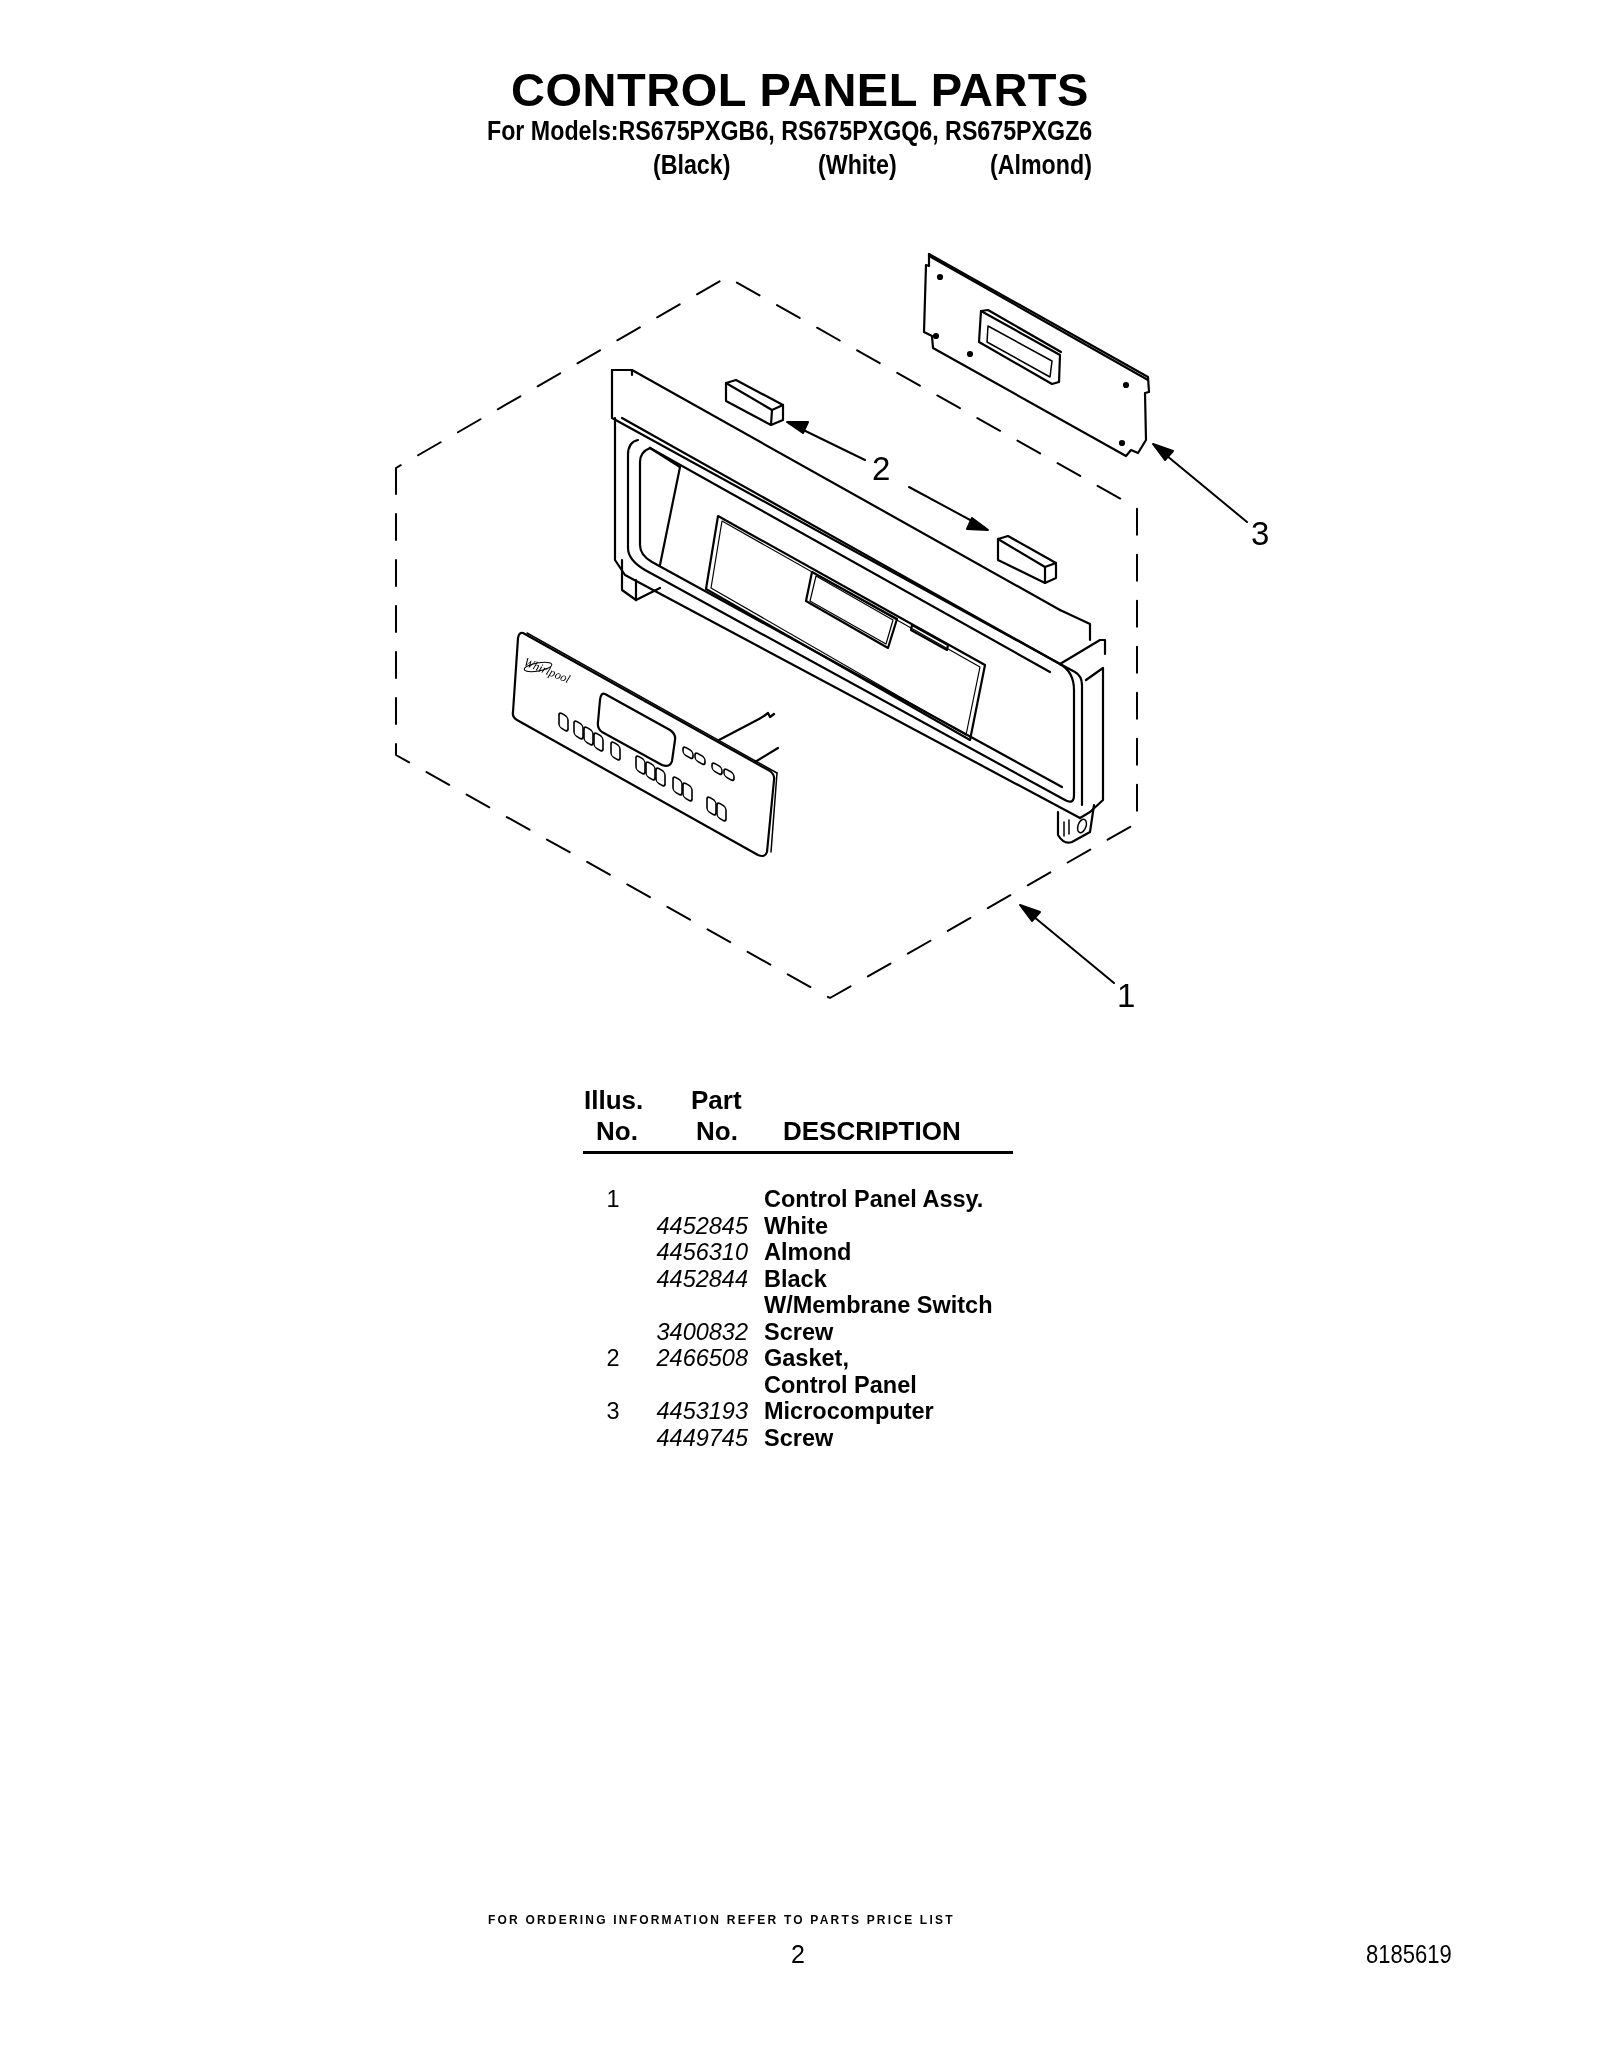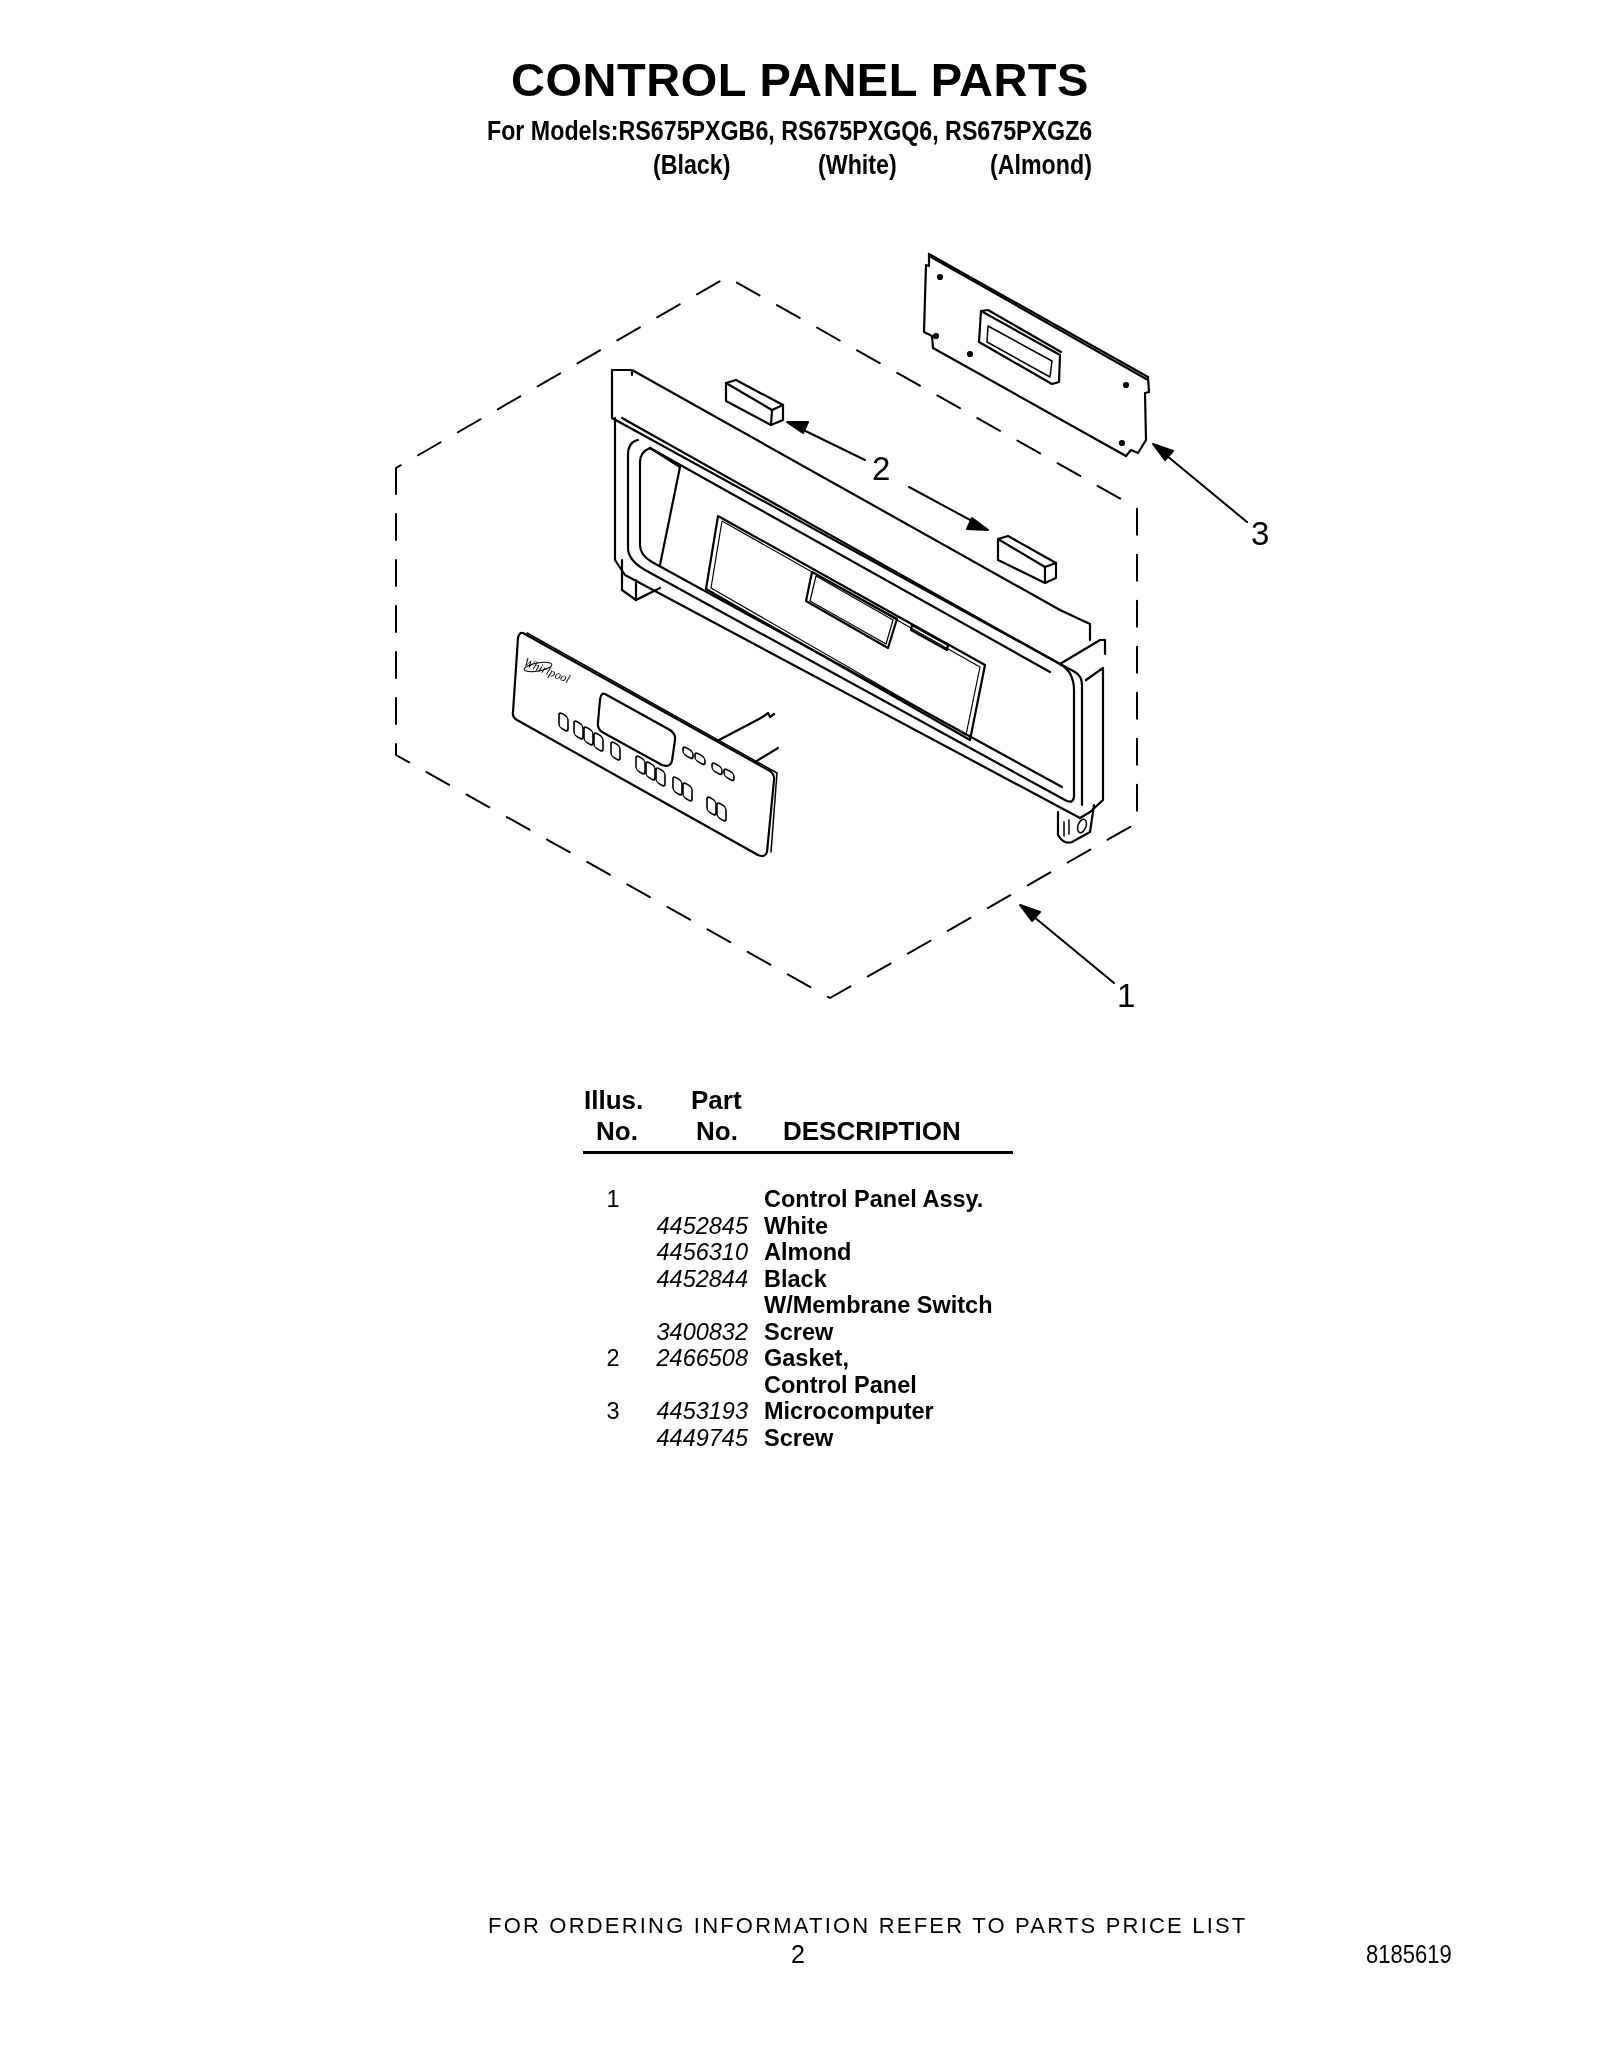--- a/index.html
+++ b/index.html
@@ -1,21 +1,21 @@
 <!DOCTYPE html>
 <html><head>
   <meta charset="utf-8">
   <style>
     html, body { margin: 0; padding: 0; background: #ffffff; }
     body {
       width: 1600px; height: 2071px; position: relative; overflow: hidden;
       font-family: "Liberation Sans", sans-serif; color: #000;
     }
     .title {
-      position: absolute; left: 0; width: 1600px; top: 52px;
+      position: absolute; left: 0; width: 1600px; top: 62px;
       text-align: center; font-weight: bold; font-size: 47px; letter-spacing: 0.5px;
     }
     .models {
       position: absolute; left: 487px; top: 116px;
       font-weight: bold; font-size: 27px; transform: scaleX(0.86); transform-origin: left top;
       white-space: nowrap;
     }
     .colors { position: absolute; top: 150px; font-weight: bold; font-size: 27px;
       transform: scaleX(0.86); transform-origin: left top; white-space: nowrap; }
     .c-black { left: 653px; }
@@ -24,21 +24,21 @@
     svg.diagram { position: absolute; left: 0; top: 0; }
     .callout { position: absolute; font-size: 33px; }
     .table { position: absolute; left: 583px; top: 1088px; width: 430px; }
     .th { position: absolute; font-weight: bold; font-size: 26px; line-height: 30px; }
     .rule { position: absolute; left: 583px; top: 1151px; width: 430px; height: 3px; background: #000; }
     .row { position: absolute; left: 0; font-size: 23.5px; height: 26px; line-height: 26px; white-space: nowrap; }
     .illus { position: absolute; left: 0; width: 60px; text-align: center; }
     .part  { position: absolute; left: 60px; width: 105px; text-align: right; font-style: italic; }
     .desc  { position: absolute; left: 181px; font-weight: bold; }
     .footer-note {
-      position: absolute; left: 488px; top: 1913px; font-weight: normal; font-size: 22px;
+      position: absolute; left: 488px; top: 1913px; font-weight: bold; font-size: 12px;
       letter-spacing: 2.2px; white-space: nowrap;
     }
     .page-num { position: absolute; left: 791px; top: 1940px; font-size: 25px; }
     .doc-num { position: absolute; left: 1366px; top: 1940px; font-size: 25px; transform: scaleX(0.88); transform-origin: left top; }
   </style>
 </head>
 <body>
 
 <div class="title">CONTROL PANEL PARTS</div>
 <div class="models">For Models:RS675PXGB6, RS675PXGQ6, RS675PXGZ6</div>

